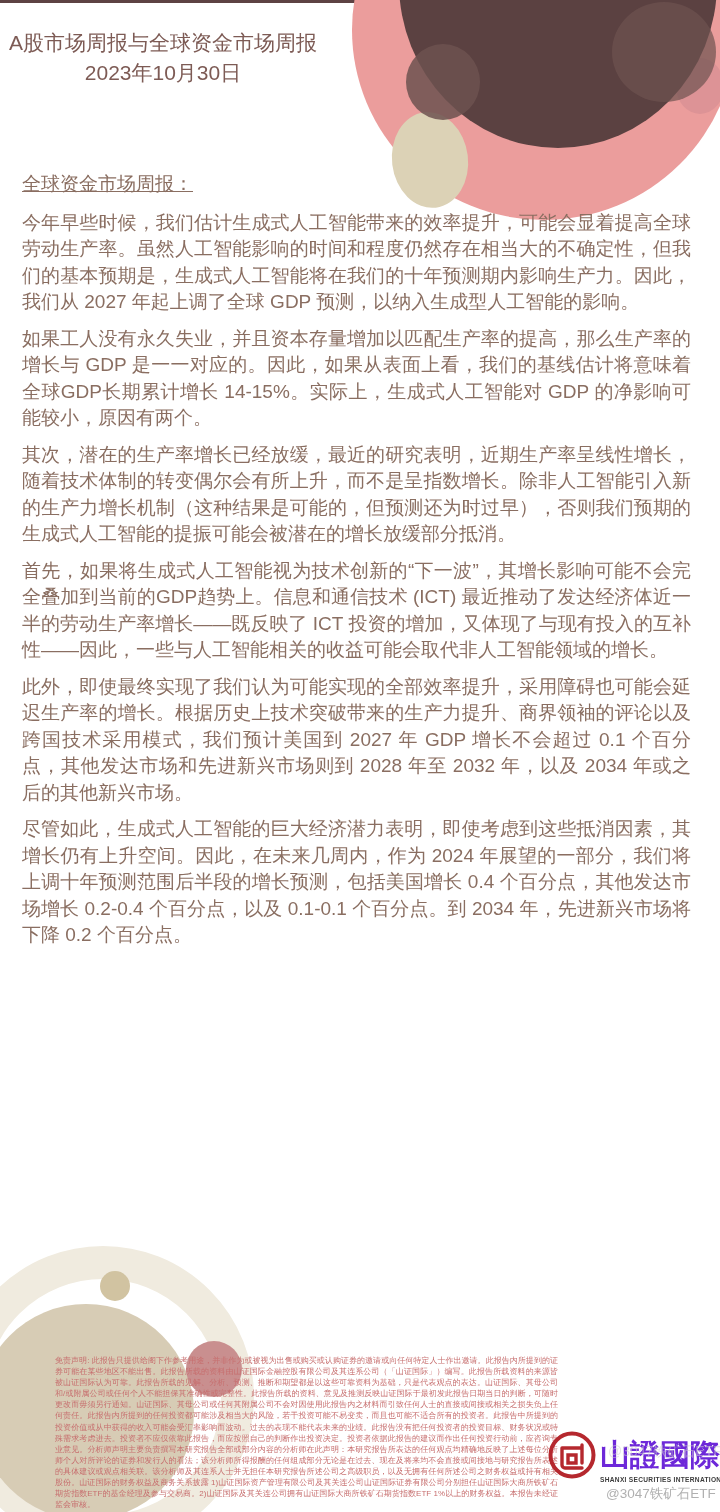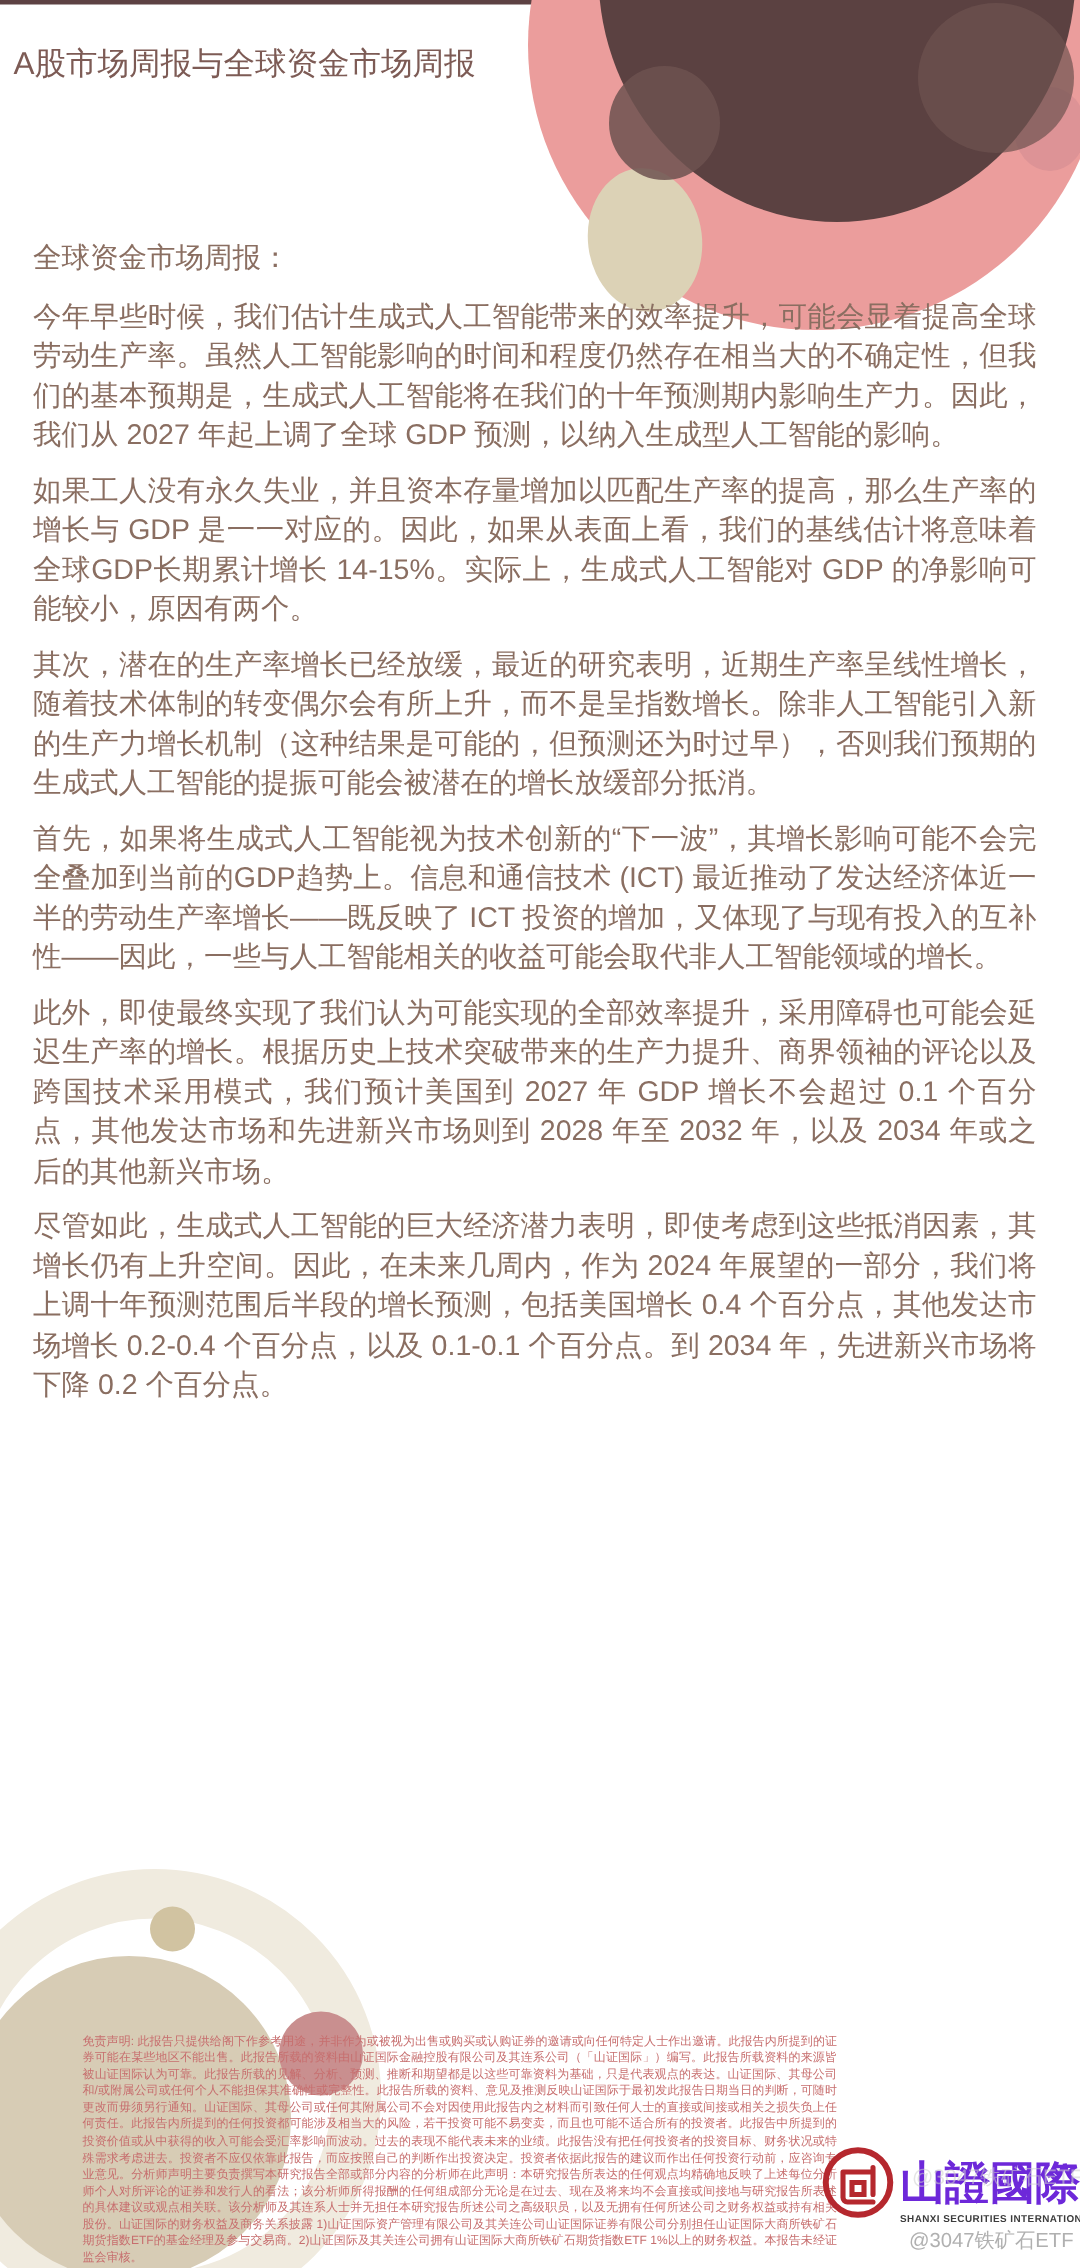--- a/index.html
+++ b/index.html
@@ -25,21 +25,21 @@
   .beige-ellipse { left: 392px; top: 112px; width: 76px; height: 96px; background: #dcd2b6; transform: rotate(-7deg); z-index: 2; }
   
   .header { position: absolute; left: 9px; top: 28px; z-index: 6; color: #7d5b55; text-align: center; }
   .header .title { font-size: 21px; line-height: 30px; font-weight: 400; }
   .header .date  { font-size: 21px; line-height: 30px; font-weight: 400; }
   
   .report {
     position: absolute; left: 22px; top: 160px; width: 682px; z-index: 6;
     color: #8a6e61; font-size: 19px; line-height: 26.5px; text-align: justify;
   }
-  .report .heading { margin: 0 0 12px 0; }
+  .report .heading { margin: 11px 0 12px 0; text-decoration: underline; }
   .report p { margin: 0 13px 10px 0; }
   
   .cream-ring {
     left: -48px; top: 1246px; width: 302px; height: 302px;
     border: 33px solid #f0ebdf; background: transparent; box-sizing: border-box; z-index: 1;
   }
   .beige-fill { left: -22px; top: 1304px; width: 216px; height: 216px; background: #d7ccb5; z-index: 2; }
   .tan-dot  { left: 100px; top: 1271px; width: 30px; height: 30px; background: #d1c3a1; z-index: 3; }
   .rose-dot { left: 186px; top: 1341px; width: 56px; height: 56px; background: #c98f8f; z-index: 3; }
   
@@ -80,20 +80,21 @@
   <div class="decor dark-patch-right"></div>
   <div class="decor beige-ellipse"></div>
 
   <div class="decor cream-ring"></div>
   <div class="decor beige-fill"></div>
   <div class="decor tan-dot"></div>
   <div class="decor rose-dot"></div>
 
   <div class="header">
     <div class="title">A股市场周报与全球资金市场周报</div>
+    <div class="date">2023年10月30日</div>
   </div>
 
   <div class="report">
     <div class="heading">全球资金市场周报：</div>
     <p>今年早些时候，我们估计生成式人工智能带来的效率提升，可能会显着提高全球劳动生产率。虽然人工智能影响的时间和程度仍然存在相当大的不确定性，但我们的基本预期是，生成式人工智能将在我们的十年预测期内影响生产力。因此，我们从 2027 年起上调了全球 GDP 预测，以纳入生成型人工智能的影响。</p>
     <p>如果工人没有永久失业，并且资本存量增加以匹配生产率的提高，那么生产率的增长与 GDP 是一一对应的。因此，如果从表面上看，我们的基线估计将意味着全球GDP长期累计增长 14-15%。实际上，生成式人工智能对 GDP 的净影响可能较小，原因有两个。</p>
     <p>其次，潜在的生产率增长已经放缓，最近的研究表明，近期生产率呈线性增长，随着技术体制的转变偶尔会有所上升，而不是呈指数增长。除非人工智能引入新的生产力增长机制（这种结果是可能的，但预测还为时过早），否则我们预期的生成式人工智能的提振可能会被潜在的增长放缓部分抵消。</p>
     <p>首先，如果将生成式人工智能视为技术创新的“下一波”，其增长影响可能不会完全叠加到当前的GDP趋势上。信息和通信技术 (ICT) 最近推动了发达经济体近一半的劳动生产率增长——既反映了 ICT 投资的增加，又体现了与现有投入的互补性——因此，一些与人工智能相关的收益可能会取代非人工智能领域的增长。</p>
     <p>此外，即使最终实现了我们认为可能实现的全部效率提升，采用障碍也可能会延迟生产率的增长。根据历史上技术突破带来的生产力提升、商界领袖的评论以及跨国技术采用模式，我们预计美国到 2027 年 GDP 增长不会超过 0.1 个百分点，其他发达市场和先进新兴市场则到 2028 年至 2032 年，以及 2034 年或之后的其他新兴市场。</p>
     <p>尽管如此，生成式人工智能的巨大经济潜力表明，即使考虑到这些抵消因素，其增长仍有上升空间。因此，在未来几周内，作为 2024 年展望的一部分，我们将上调十年预测范围后半段的增长预测，包括美国增长 0.4 个百分点，其他发达市场增长 0.2-0.4 个百分点，以及 0.1-0.1 个百分点。到 2034 年，先进新兴市场将下降 0.2 个百分点。</p>

